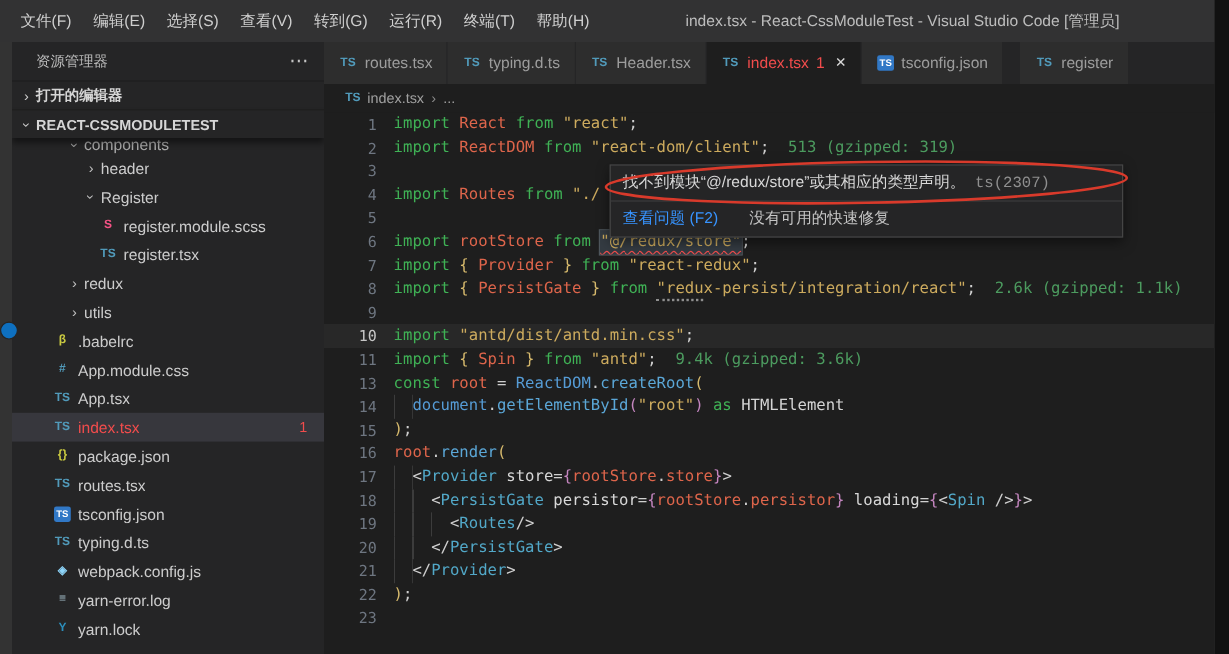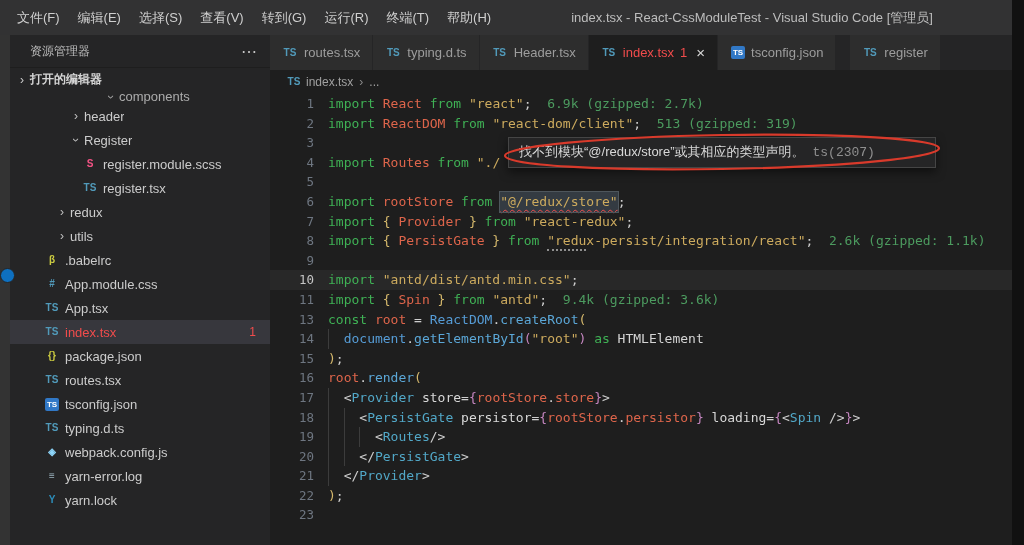--- a/index.html
+++ b/index.html
@@ -114,22 +114,26 @@
 
     <div class="sidebar">
       <div class="sb-header">
         <span>资源管理器</span>
         <span class="dots">⋯</span>
       </div>
       <div class="sb-section">
         <span class="chev">›</span>
         <span>打开的编辑器</span>
       </div>
+      <div class="sb-section sticky">
+        <span class="chev exp">›</span>
+        <span>REACT-CSSMODULETEST</span>
+      </div>
       <div class="tree">
-          <div class="trow clip" style="padding-left: 64px; margin-left: 29px;">
+          <div class="trow clip" style="padding-left: 44px;">
             <span class="chev exp">›</span>
             <span class="tlabel">components</span>
           </div>
           <div class="trow" style="padding-left: 58px;">
             <span class="chev">›</span>
             <span class="tlabel">header</span>
           </div>
           <div class="trow" style="padding-left: 58px;">
             <span class="chev exp">›</span>
             <span class="tlabel">Register</span>
@@ -227,21 +231,21 @@
             <span>register</span>
           </div>
         </div>
       <div class="breadcrumb">
         <span class="ficon" style="color: rgb(81, 154, 186);">TS</span>
         <span>index.tsx</span>
         <span class="sep">›</span>
         <span>...</span>
       </div>
       <div class="code">
-          <div class="cl"><span class="ln">1</span><span class="lc"><span class="t-kw">import</span><span class="t-id"> React</span><span class="t-kw"> from</span><span class="t-str"> "react"</span><span class="t-pun">;</span><span class="t-cost">  6.9k (gzipped: 2.7k)</span></span></div>
+          <div class="cl"><span class="ln">1</span><span class="lc"><span class="t-kw">import</span><span class="t-id"> React</span><span class="t-kw"> from</span><span class="t-str"> "react"</span><span class="t-pun">;</span></span></div>
           <div class="cl"><span class="ln">2</span><span class="lc"><span class="t-kw">import</span><span class="t-id"> ReactDOM</span><span class="t-kw"> from</span><span class="t-str"> "react-dom/client"</span><span class="t-pun">;</span><span class="t-cost">  513 (gzipped: 319)</span></span></div>
           <div class="cl"><span class="ln">3</span><span class="lc"></span></div>
           <div class="cl"><span class="ln">4</span><span class="lc"><span class="t-kw">import</span><span class="t-id"> Routes</span><span class="t-kw"> from</span><span class="t-str"> "./</span></span></div>
           <div class="cl"><span class="ln">5</span><span class="lc"></span></div>
           <div class="cl"><span class="ln">6</span><span class="lc"><span class="t-kw">import</span><span class="t-id"> rootStore</span><span class="t-kw"> from</span><span class="t-plain"> </span><span class="t-strhl">"@/redux/store"</span><span class="t-pun">;</span></span></div>
           <div class="cl"><span class="ln">7</span><span class="lc"><span class="t-kw">import</span><span class="t-br1"> {</span><span class="t-id"> Provider</span><span class="t-br1"> }</span><span class="t-kw"> from</span><span class="t-str"> "react-redux"</span><span class="t-pun">;</span></span></div>
           <div class="cl"><span class="ln">8</span><span class="lc"><span class="t-kw">import</span><span class="t-br1"> {</span><span class="t-id"> PersistGate</span><span class="t-br1"> }</span><span class="t-kw"> from</span><span class="t-plain"> </span><span class="t-strdots">"redu</span><span class="t-str">x-persist/integration/react"</span><span class="t-pun">;</span><span class="t-cost">  2.6k (gzipped: 1.1k)</span></span></div>
           <div class="cl"><span class="ln">9</span><span class="lc"></span></div>
           <div class="cl cur"><span class="ln">10</span><span class="lc"><span class="t-kw">import</span><span class="t-str"> "antd/dist/antd.min.css"</span><span class="t-pun">;</span></span></div>
           <div class="cl"><span class="ln">11</span><span class="lc"><span class="t-kw">import</span><span class="t-br1"> {</span><span class="t-id"> Spin</span><span class="t-br1"> }</span><span class="t-kw"> from</span><span class="t-str"> "antd"</span><span class="t-pun">;</span><span class="t-cost">  9.4k (gzipped: 3.6k)</span></span></div>
@@ -255,20 +259,24 @@
           <div class="cl"><span class="ln">20</span><span class="lc"><span class="iguides" style="width: 31.32px;"></span><span class="t-pun">&lt;/</span><span class="t-cmp">PersistGate</span><span class="t-pun">&gt;</span></span></div>
           <div class="cl"><span class="ln">21</span><span class="lc"><span class="iguides" style="width: 15.66px;"></span><span class="t-pun">&lt;/</span><span class="t-cmp">Provider</span><span class="t-pun">&gt;</span></span></div>
           <div class="cl"><span class="ln">22</span><span class="lc"><span class="t-br1">)</span><span class="t-pun">;</span></span></div>
           <div class="cl"><span class="ln">23</span><span class="lc"></span></div>
         </div>
 
       <div class="tooltip">
         <div class="tt-row1">
           <span>找不到模块“@/redux/store”或其相应的类型声明。</span><span class="ttcode">ts(2307)</span>
         </div>
+        <div class="tt-row2">
+          <span class="tt-action">查看问题 (F2)</span>
+          <span class="tt-nofix">没有可用的快速修复</span>
+        </div>
       </div>
     </div>
   </div>
 
   <svg class="annotation" width="1024" height="545" viewBox="0 0 1024 545">
     <ellipse cx="722" cy="152" rx="217" ry="17" fill="none" stroke="#d93a2b" stroke-width="2.2" transform="rotate(-1 722 152)"></ellipse>
   </svg>
 
   <div class="watermark">CSDN @kingtopest</div>
 </div>

